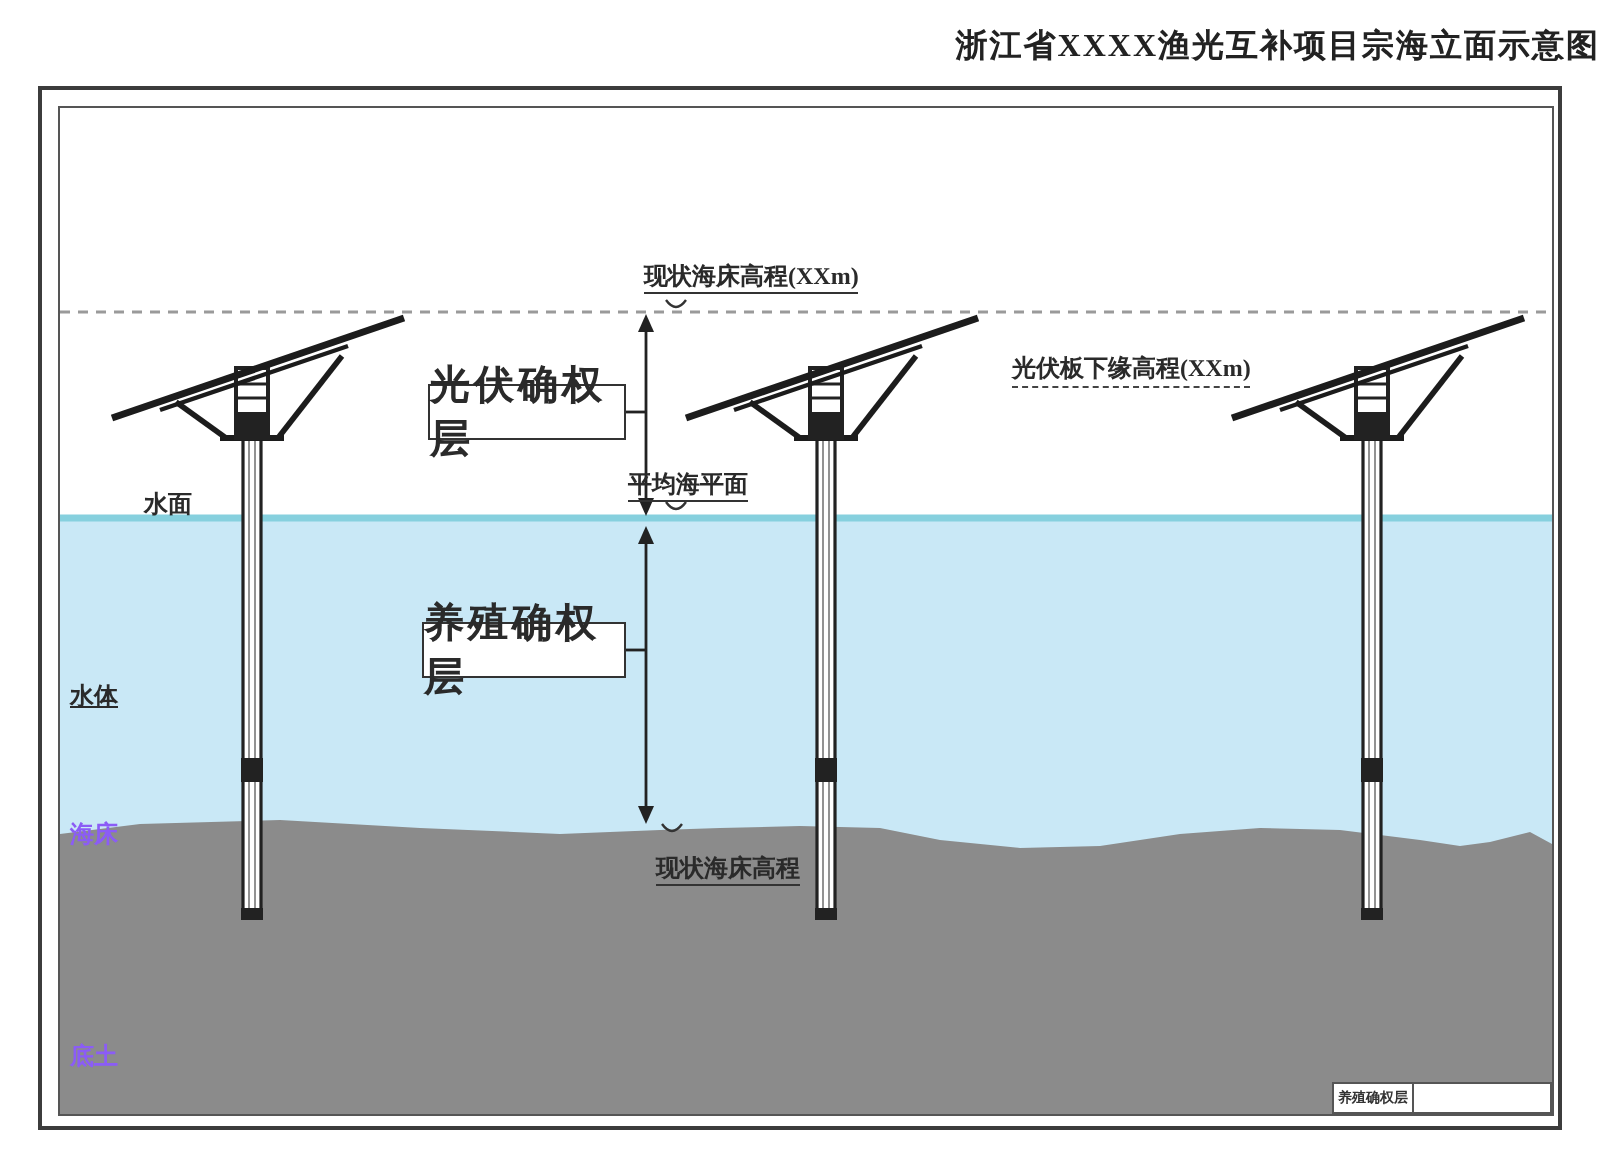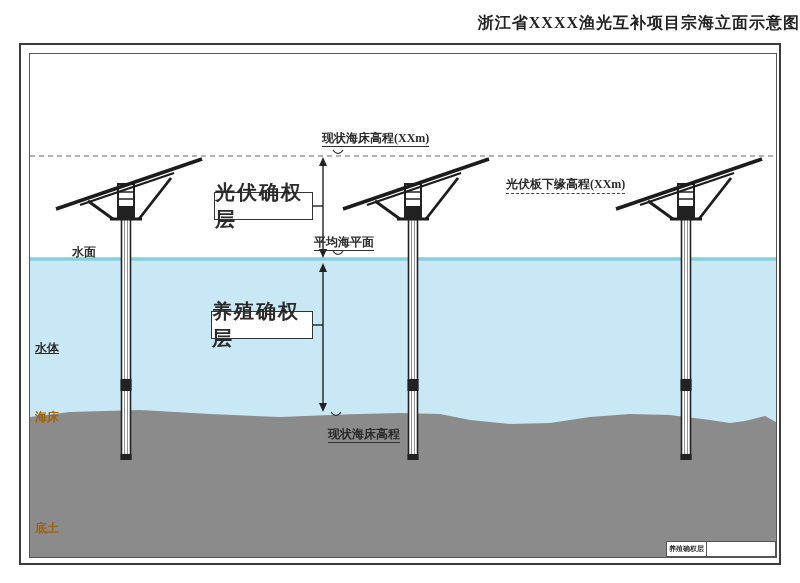--- a/index.html
+++ b/index.html
@@ -21,21 +21,21 @@
     border:1px solid #555;background:#ffffff;box-sizing:content-box;
     overflow:hidden;
   }
   .diagram svg{position:absolute;left:0;top:0;}
   .lbl{
     position:absolute;font-size:12px;font-weight:bold;color:#2a2a2a;
     white-space:nowrap;line-height:1.1;
   }
   .lbl.underl{border-bottom:1px solid #333;padding-bottom:1px;}
   .lbl.dashu{border-bottom:1px dashed #444;padding-bottom:2px;}
-  .lbl.onground{color:#a16207;}
+  .lbl.onground{color:#8b5cf6;}
   .rights-box{
     position:absolute;background:#fff;border:1.6px solid #333;
     display:flex;align-items:center;justify-content:center;
     font-size:20px;font-weight:bold;color:#2a2a2a;box-sizing:border-box;
     letter-spacing:2px;
   }
   .datum-table{
     position:absolute;right:0;bottom:0;display:flex;height:16px;
     background:#fff;box-sizing:border-box;
   }

